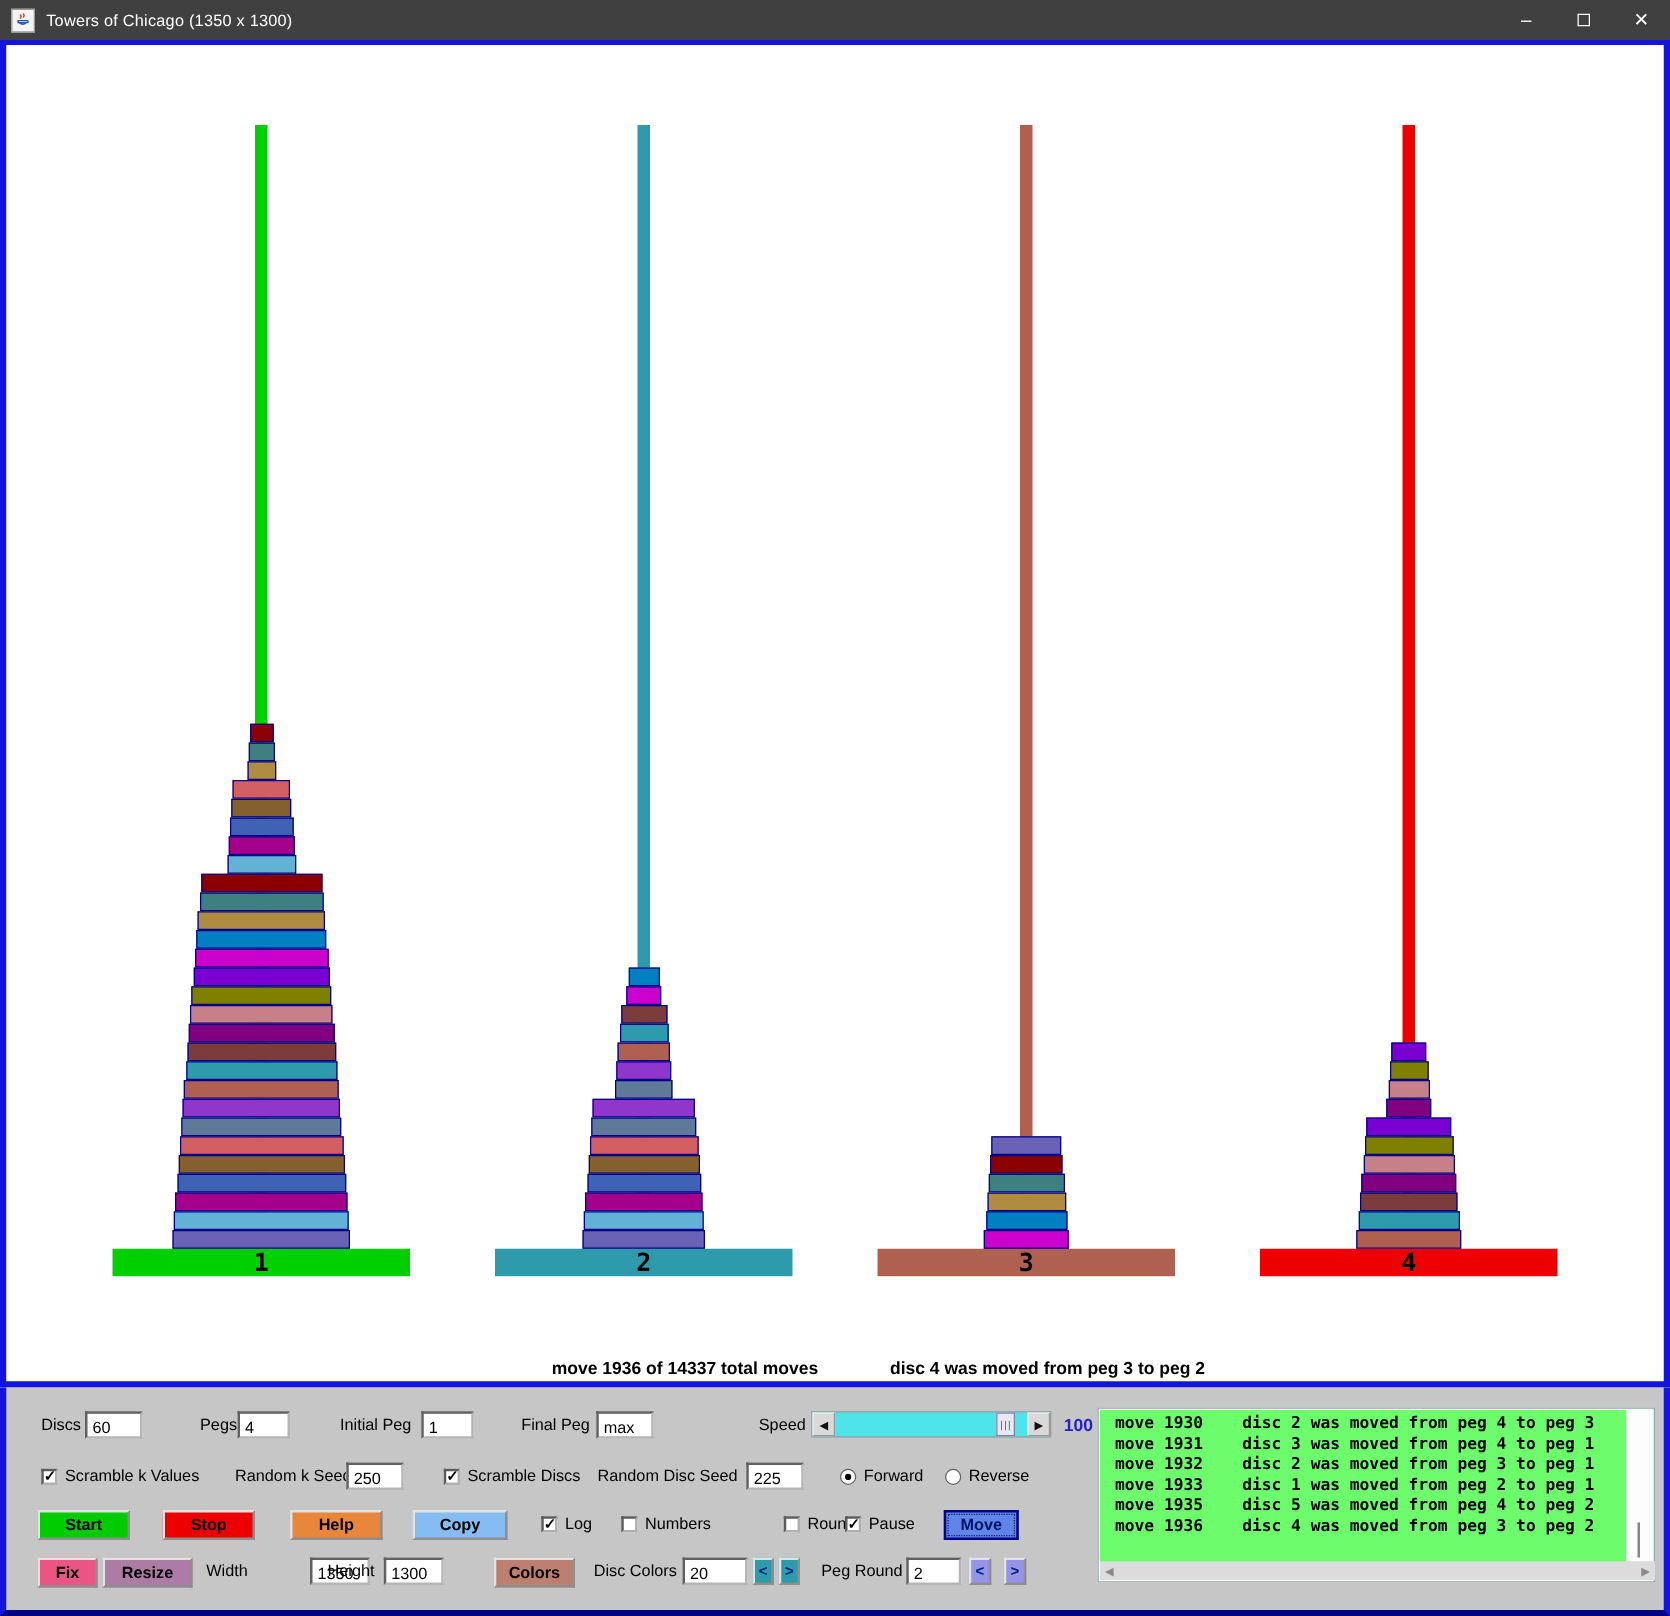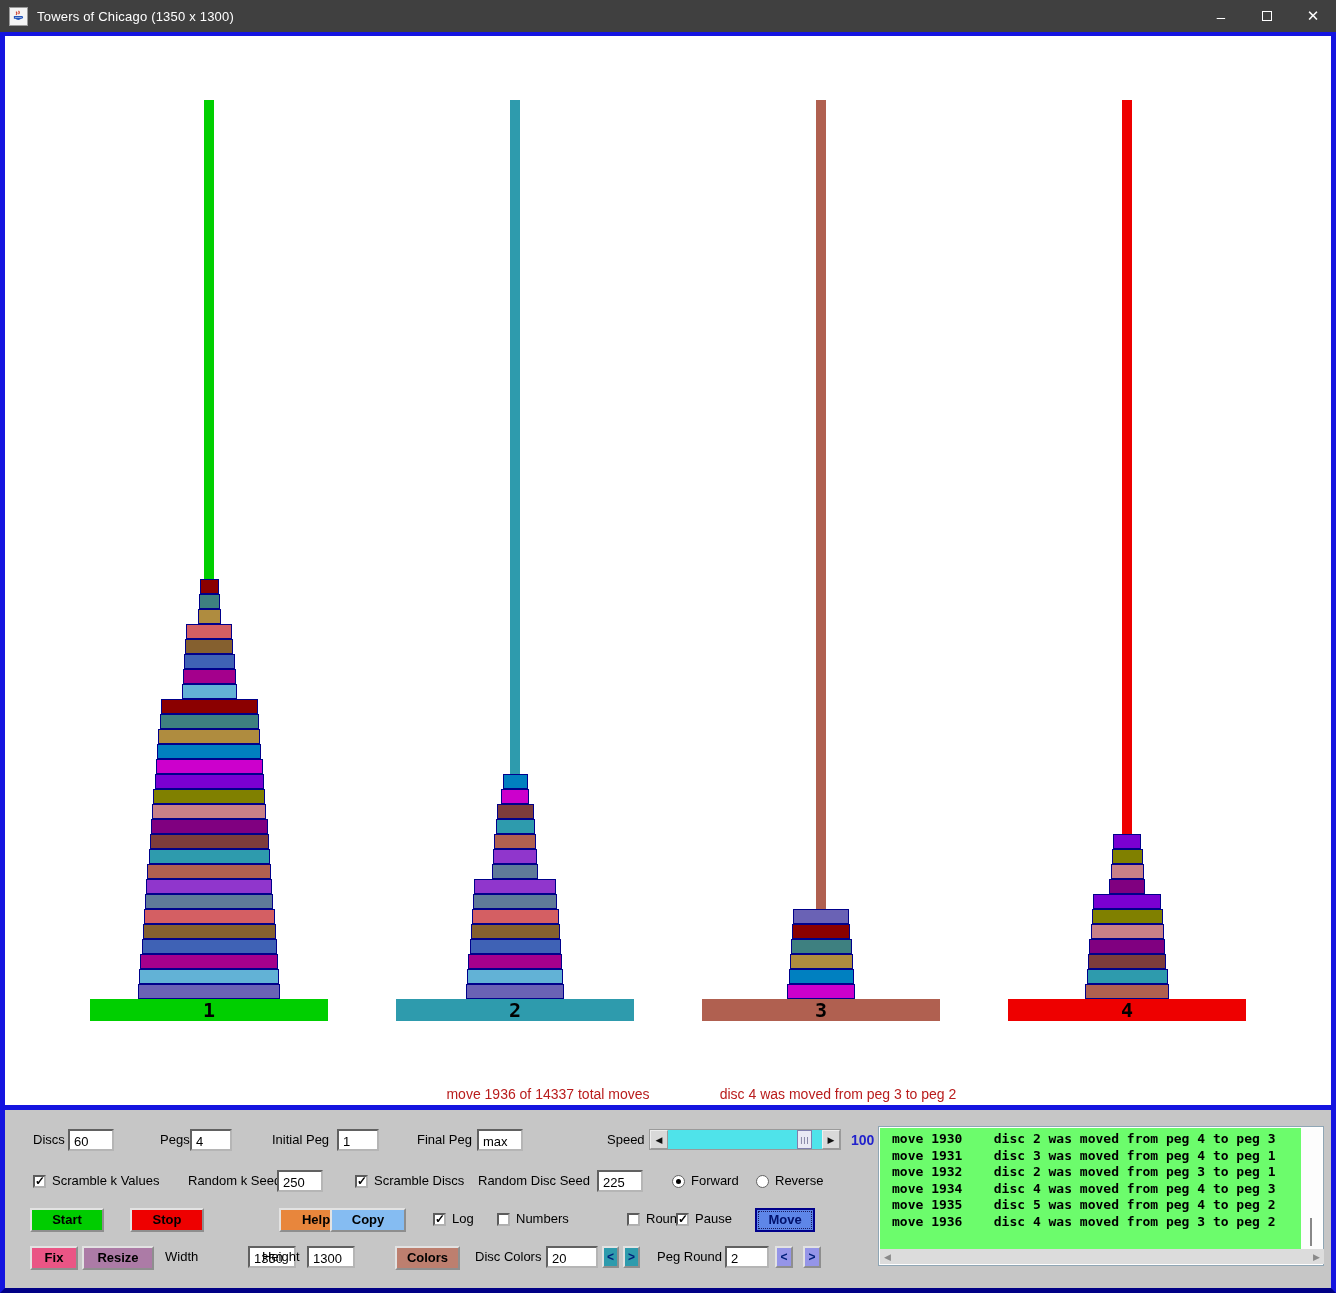--- a/index.html
+++ b/index.html
@@ -22,21 +22,21 @@
   .content { position:absolute; left:0; top:32px; width:1336px; height:1261px; }
   .canvas { position:absolute; left:0; top:0; width:1336px; height:1078px;
             background:#fff; border:5px solid #1414E0; border-top-width:4px; }
   .board { position:absolute; left:0; top:0; width:100%; height:100%; }
   .peg-pole { position:absolute; z-index:1; }
   .peg-base { position:absolute; z-index:2; text-align:center;
               font-family:"DejaVu Sans Mono", monospace; font-weight:bold;
               font-size:20px; line-height:22px; color:#000; }
   .disc { position:absolute; z-index:3; border:1.5px solid #00008B; }
   .status-line { position:absolute; transform:translateX(-50%); white-space:nowrap;
-                 font-size:14px; font-weight:normal; color:#b91c1c; z-index:4; }
+                 font-size:14px; font-weight:bold; color:#000000; z-index:4; }
 
   
   .panel { position:absolute; left:0; top:1078px; width:1336px; height:183px;
            background:#C6C6C6; border-left:5px solid #1414E0; border-right:5px solid #1414E0;
            border-bottom:5px solid #000085; }
   .prow { position:absolute; left:0; width:100%; }
   .pi { position:absolute; white-space:nowrap; }
   .lbl { font-size:13px; color:#000; line-height:22px; }
   .field { height:22px; background:#fff; border:2px inset #b5b5b5; font-size:13px;
            padding:2px 0 0 4px; font-family:"Liberation Sans", sans-serif; color:#000; }
@@ -218,21 +218,21 @@
         </span>
         <span class="pi cb-wrap" style="left:751px;">
           <span class="radio"></span>
           <span class="lbl">Reverse</span>
         </span>
       </div>
 
       <div class="prow" style="top:98px; height:24px;">
         <div class="pi btn" style="left:25px; width:74px; background:#00CC00;">Start</div>
         <div class="pi btn" style="left:125px; width:74px; background:#EE0000;">Stop</div>
-        <div class="pi btn" style="left:227px; width:74px; background:#E8863C;margin-left:47px;">Help</div>
+        <div class="pi btn" style="left:227px; width:74px; background:#E8863C;">Help</div>
         <div class="pi btn" style="left:325px; width:76px; background:#85BCF2;">Copy</div>
         <span class="pi cb-wrap" style="left:428px;">
           <span class="cb">✓</span>
           <span class="lbl">Log</span>
         </span>
         <span class="pi cb-wrap" style="left:492px;">
           <span class="cb"></span>
           <span class="lbl">Numbers</span>
         </span>
         <span class="pi cb-wrap" style="left:588px;padding-left:34px;">
@@ -262,21 +262,21 @@
         <input class="pi field" style="left: 720px; width: 44px;" value="2">
         <div class="pi sbtn" style="left:770px; width:18px; background:#9595E8;">&lt;</div>
         <div class="pi sbtn" style="left:798px; width:18px; background:#9595E8;">&gt;</div>
       </div>
 
       <div class="log-wrap" style="left:873px; top:16px; width:446px; height:140px;">
         <div class="log-text" style="width:422px; height:122px; padding-top:3px;" id="log-lines">
             <div class="log-line">move 1930    disc 2 was moved from peg 4 to peg 3</div>
             <div class="log-line">move 1931    disc 3 was moved from peg 4 to peg 1</div>
             <div class="log-line">move 1932    disc 2 was moved from peg 3 to peg 1</div>
-            <div class="log-line">move 1934    disc 4 was moved from peg 4 to peg 3</div>
+            <div class="log-line">move 1933    disc 1 was moved from peg 2 to peg 1</div>
             <div class="log-line">move 1935    disc 5 was moved from peg 4 to peg 2</div>
             <div class="log-line">move 1936    disc 4 was moved from peg 3 to peg 2</div>
           </div>
         <div class="log-vsb" style="height:122px;">
           <span class="vthumb"></span>
         </div>
         <div class="log-hsb" style="width:444px;">
           <span>◀</span>
           <span>▶</span>
         </div>

